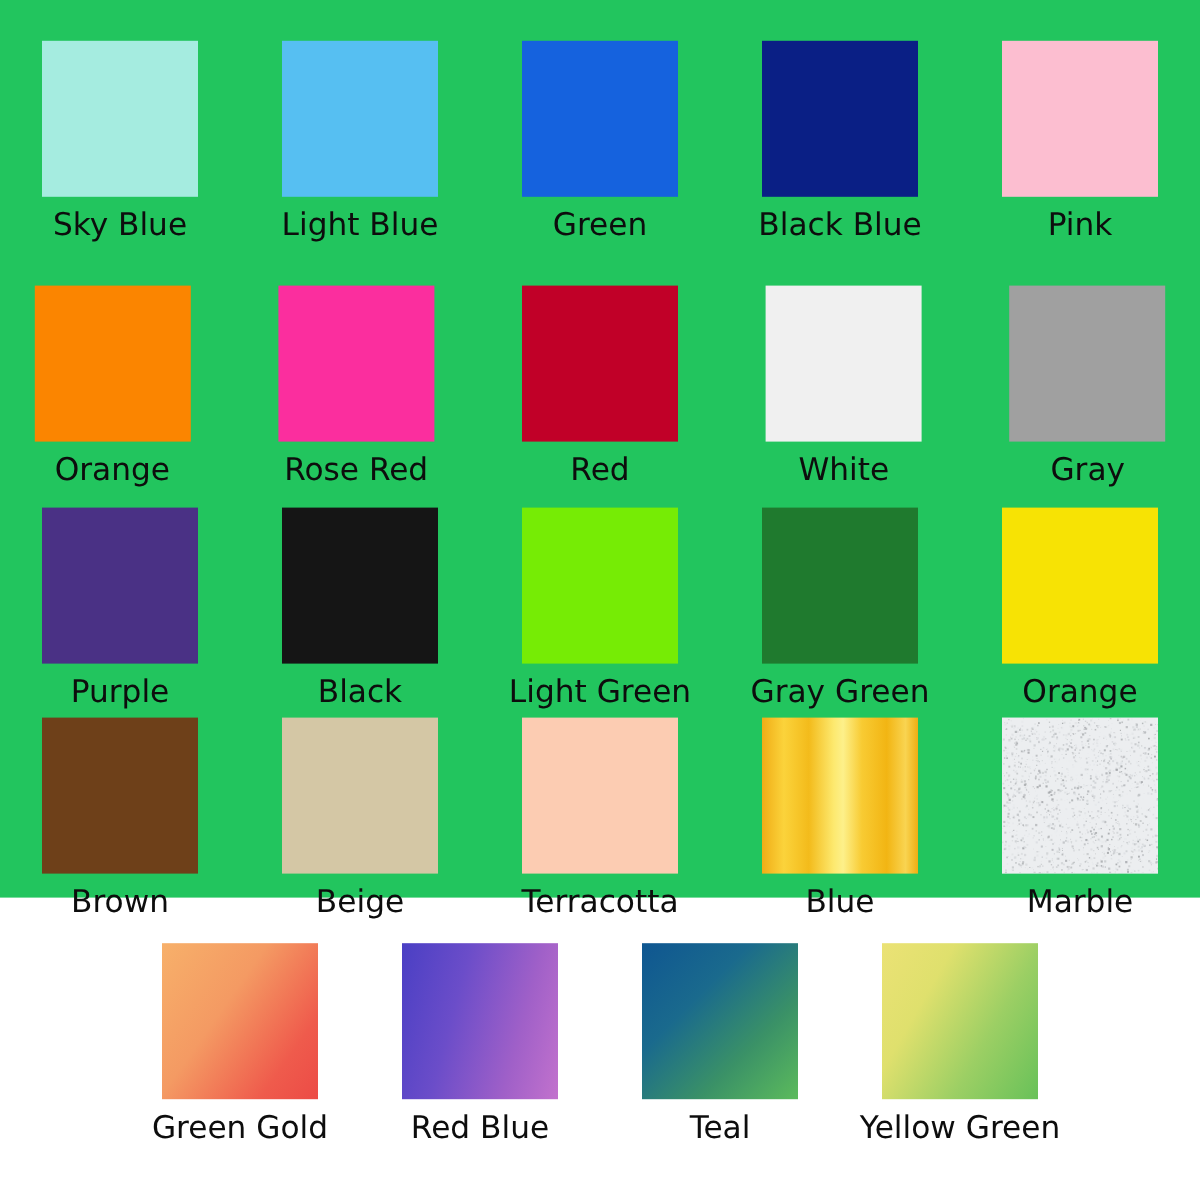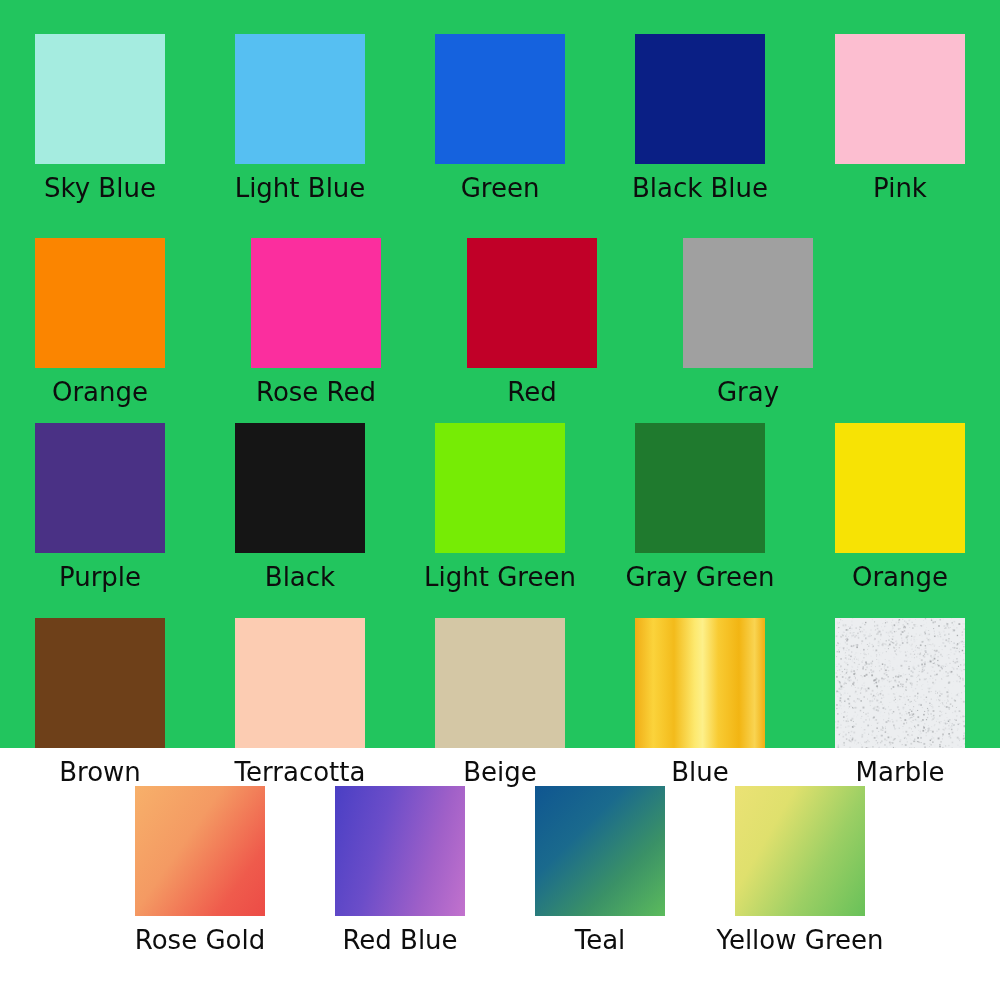--- a/index.html
+++ b/index.html
@@ -24,21 +24,21 @@
   .swatch-row {
     position: absolute;
     left: 0;
     width: 1000px;
     display: flex;
     justify-content: flex-start;
   }
   .swatch-row.row-0 { top: 34px; }
   .swatch-row.row-1 { top: 238px; gap: 16px; }
   .swatch-row.row-2 { top: 423px; }
-  .swatch-row.row-3 { top: 618px; align-items: center; }
+  .swatch-row.row-3 { top: 598px; align-items: center; }
   .swatch-row.row-4 { top: 786px; padding-left: 100px; }
 
   .swatch-cell {
     width: 200px;
     display: flex;
     flex-direction: column;
     align-items: center;
     box-sizing: border-box;
   }
   .swatch-chip {
@@ -99,20 +99,24 @@
       </div>
       <div class="swatch-cell">
         <div class="swatch-chip" style="background: rgb(251, 46, 158);"></div>
         <div class="swatch-label">Rose Red</div>
       </div>
       <div class="swatch-cell">
         <div class="swatch-chip" style="background: rgb(193, 0, 40);"></div>
         <div class="swatch-label">Red</div>
       </div>
       <div class="swatch-cell">
+        <div class="swatch-chip" style="background: rgb(240, 240, 240);"></div>
+        <div class="swatch-label">White</div>
+      </div>
+      <div class="swatch-cell">
         <div class="swatch-chip" style="background: rgb(160, 160, 160);"></div>
         <div class="swatch-label">Gray</div>
       </div>
     </div>
     <div class="swatch-row row-2">
       <div class="swatch-cell">
         <div class="swatch-chip" style="background: rgb(74, 49, 133);"></div>
         <div class="swatch-label">Purple</div>
       </div>
       <div class="swatch-cell">
@@ -131,26 +135,26 @@
         <div class="swatch-chip" style="background: rgb(247, 227, 4);"></div>
         <div class="swatch-label">Orange</div>
       </div>
     </div>
     <div class="swatch-row row-3">
       <div class="swatch-cell">
         <div class="swatch-chip" style="background: rgb(110, 64, 25);"></div>
         <div class="swatch-label">Brown</div>
       </div>
       <div class="swatch-cell">
+        <div class="swatch-chip" style="background: rgb(212, 199, 165);"></div>
+        <div class="swatch-label">Beige</div>
+      </div>
+      <div class="swatch-cell">
         <div class="swatch-chip" style="background: rgb(252, 204, 178);"></div>
         <div class="swatch-label">Terracotta</div>
-      </div>
-      <div class="swatch-cell">
-        <div class="swatch-chip" style="background: rgb(212, 199, 165);"></div>
-        <div class="swatch-label">Beige</div>
       </div>
       <div class="swatch-cell">
         <div class="swatch-chip" style="background: linear-gradient(90deg, rgb(240, 173, 22) 0%, rgb(251, 211, 59) 14%, rgb(243, 187, 27) 30%, rgb(253, 233, 111) 46%, rgb(253, 240, 138) 52%, rgb(248, 203, 51) 64%, rgb(242, 181, 19) 80%, rgb(249, 212, 81) 92%, rgb(240, 174, 18) 100%);"></div>
         <div class="swatch-label">Blue</div>
       </div>
       <div class="swatch-cell">
         <div class="swatch-chip" style="background: rgb(236, 238, 240);">
           <svg class="speckle" viewBox="0 0 130 130" preserveAspectRatio="none">
             <rect width="130" height="130" fill="#eceef0"></rect>
             <rect x="113.31" y="68.36" width="0.52" height="0.52" fill="rgb(223,226,229)" opacity="0.36"></rect>
@@ -1854,21 +1858,21 @@
             <rect x="66.09" y="26.09" width="1.40" height="1.40" fill="rgb(229,232,235)" opacity="0.74"></rect>
             <rect x="41.37" y="75.54" width="0.69" height="0.69" fill="rgb(187,190,193)" opacity="0.72"></rect>
           </svg>
         </div>
         <div class="swatch-label">Marble</div>
       </div>
     </div>
     <div class="swatch-row row-4">
       <div class="swatch-cell">
         <div class="swatch-chip" style="background: linear-gradient(125deg, rgb(247, 176, 106) 0%, rgb(244, 154, 99) 40%, rgb(239, 91, 76) 78%, rgb(236, 75, 70) 100%);"></div>
-        <div class="swatch-label">Rose Gold</div>
+        <div class="swatch-label">Green Gold</div>
       </div>
       <div class="swatch-cell">
         <div class="swatch-chip" style="background: linear-gradient(105deg, rgb(74, 63, 196) 0%, rgb(107, 77, 201) 35%, rgb(160, 96, 200) 72%, rgb(194, 114, 205) 100%);"></div>
         <div class="swatch-label">Red Blue</div>
       </div>
       <div class="swatch-cell">
         <div class="swatch-chip" style="background: linear-gradient(135deg, rgb(15, 86, 145) 0%, rgb(26, 106, 141) 35%, rgb(58, 145, 103) 68%, rgb(92, 187, 92) 100%);"></div>
         <div class="swatch-label">Teal</div>
       </div>
       <div class="swatch-cell">

